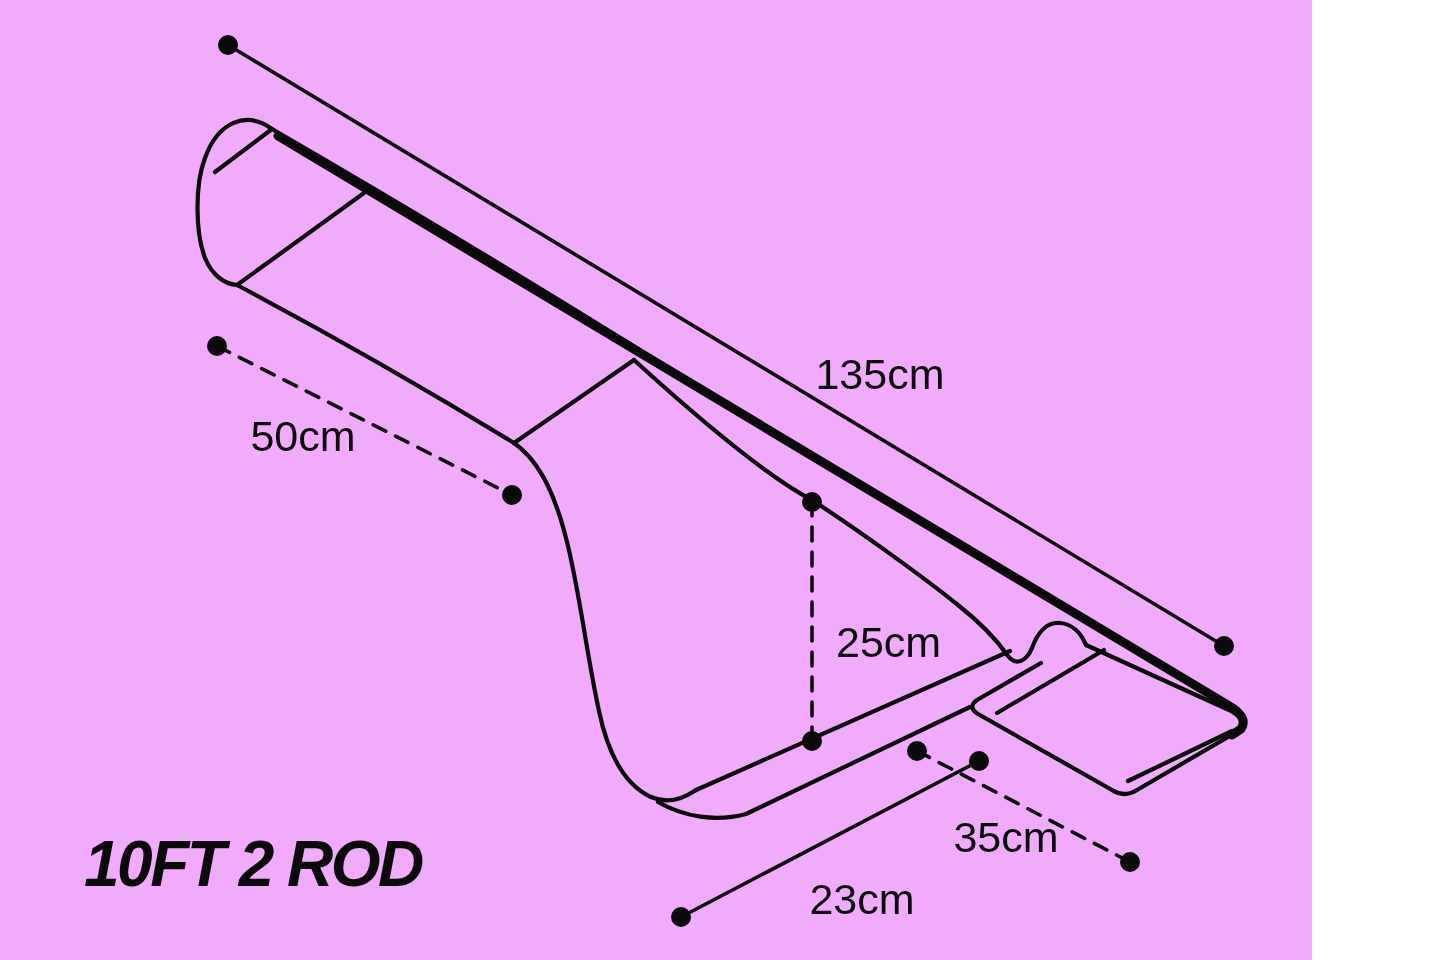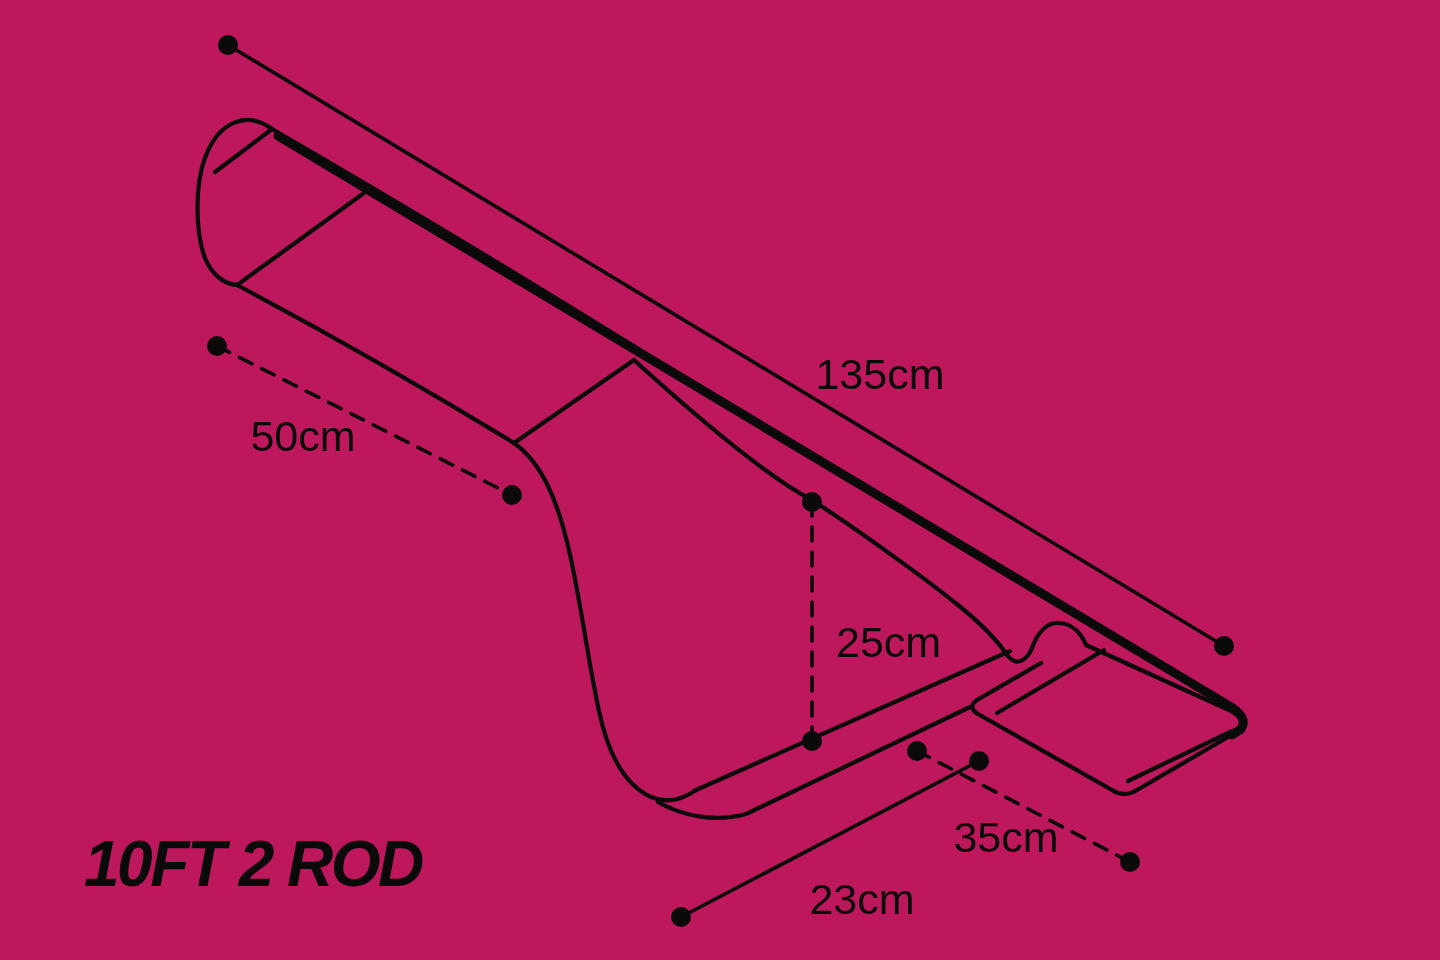--- a/index.html
+++ b/index.html
@@ -2,23 +2,23 @@
 <html><head>
 <meta charset="utf-8">
 <style>
   html, body {
     margin: 0;
     padding: 0;
     background: #ffffff;
   }
   .canvas {
     position: relative;
-    width: 1440px;
+    width: 1312px;
     height: 960px;
-    background: #be185d;
+    background: #f0abfc;
     overflow: hidden;
     font-family: "Liberation Sans", "DejaVu Sans", sans-serif;
   }
   svg { display: block; }
 
   
   .stroke {
     fill: none;
     stroke: #0a0a0a;
     stroke-width: 4.2;

